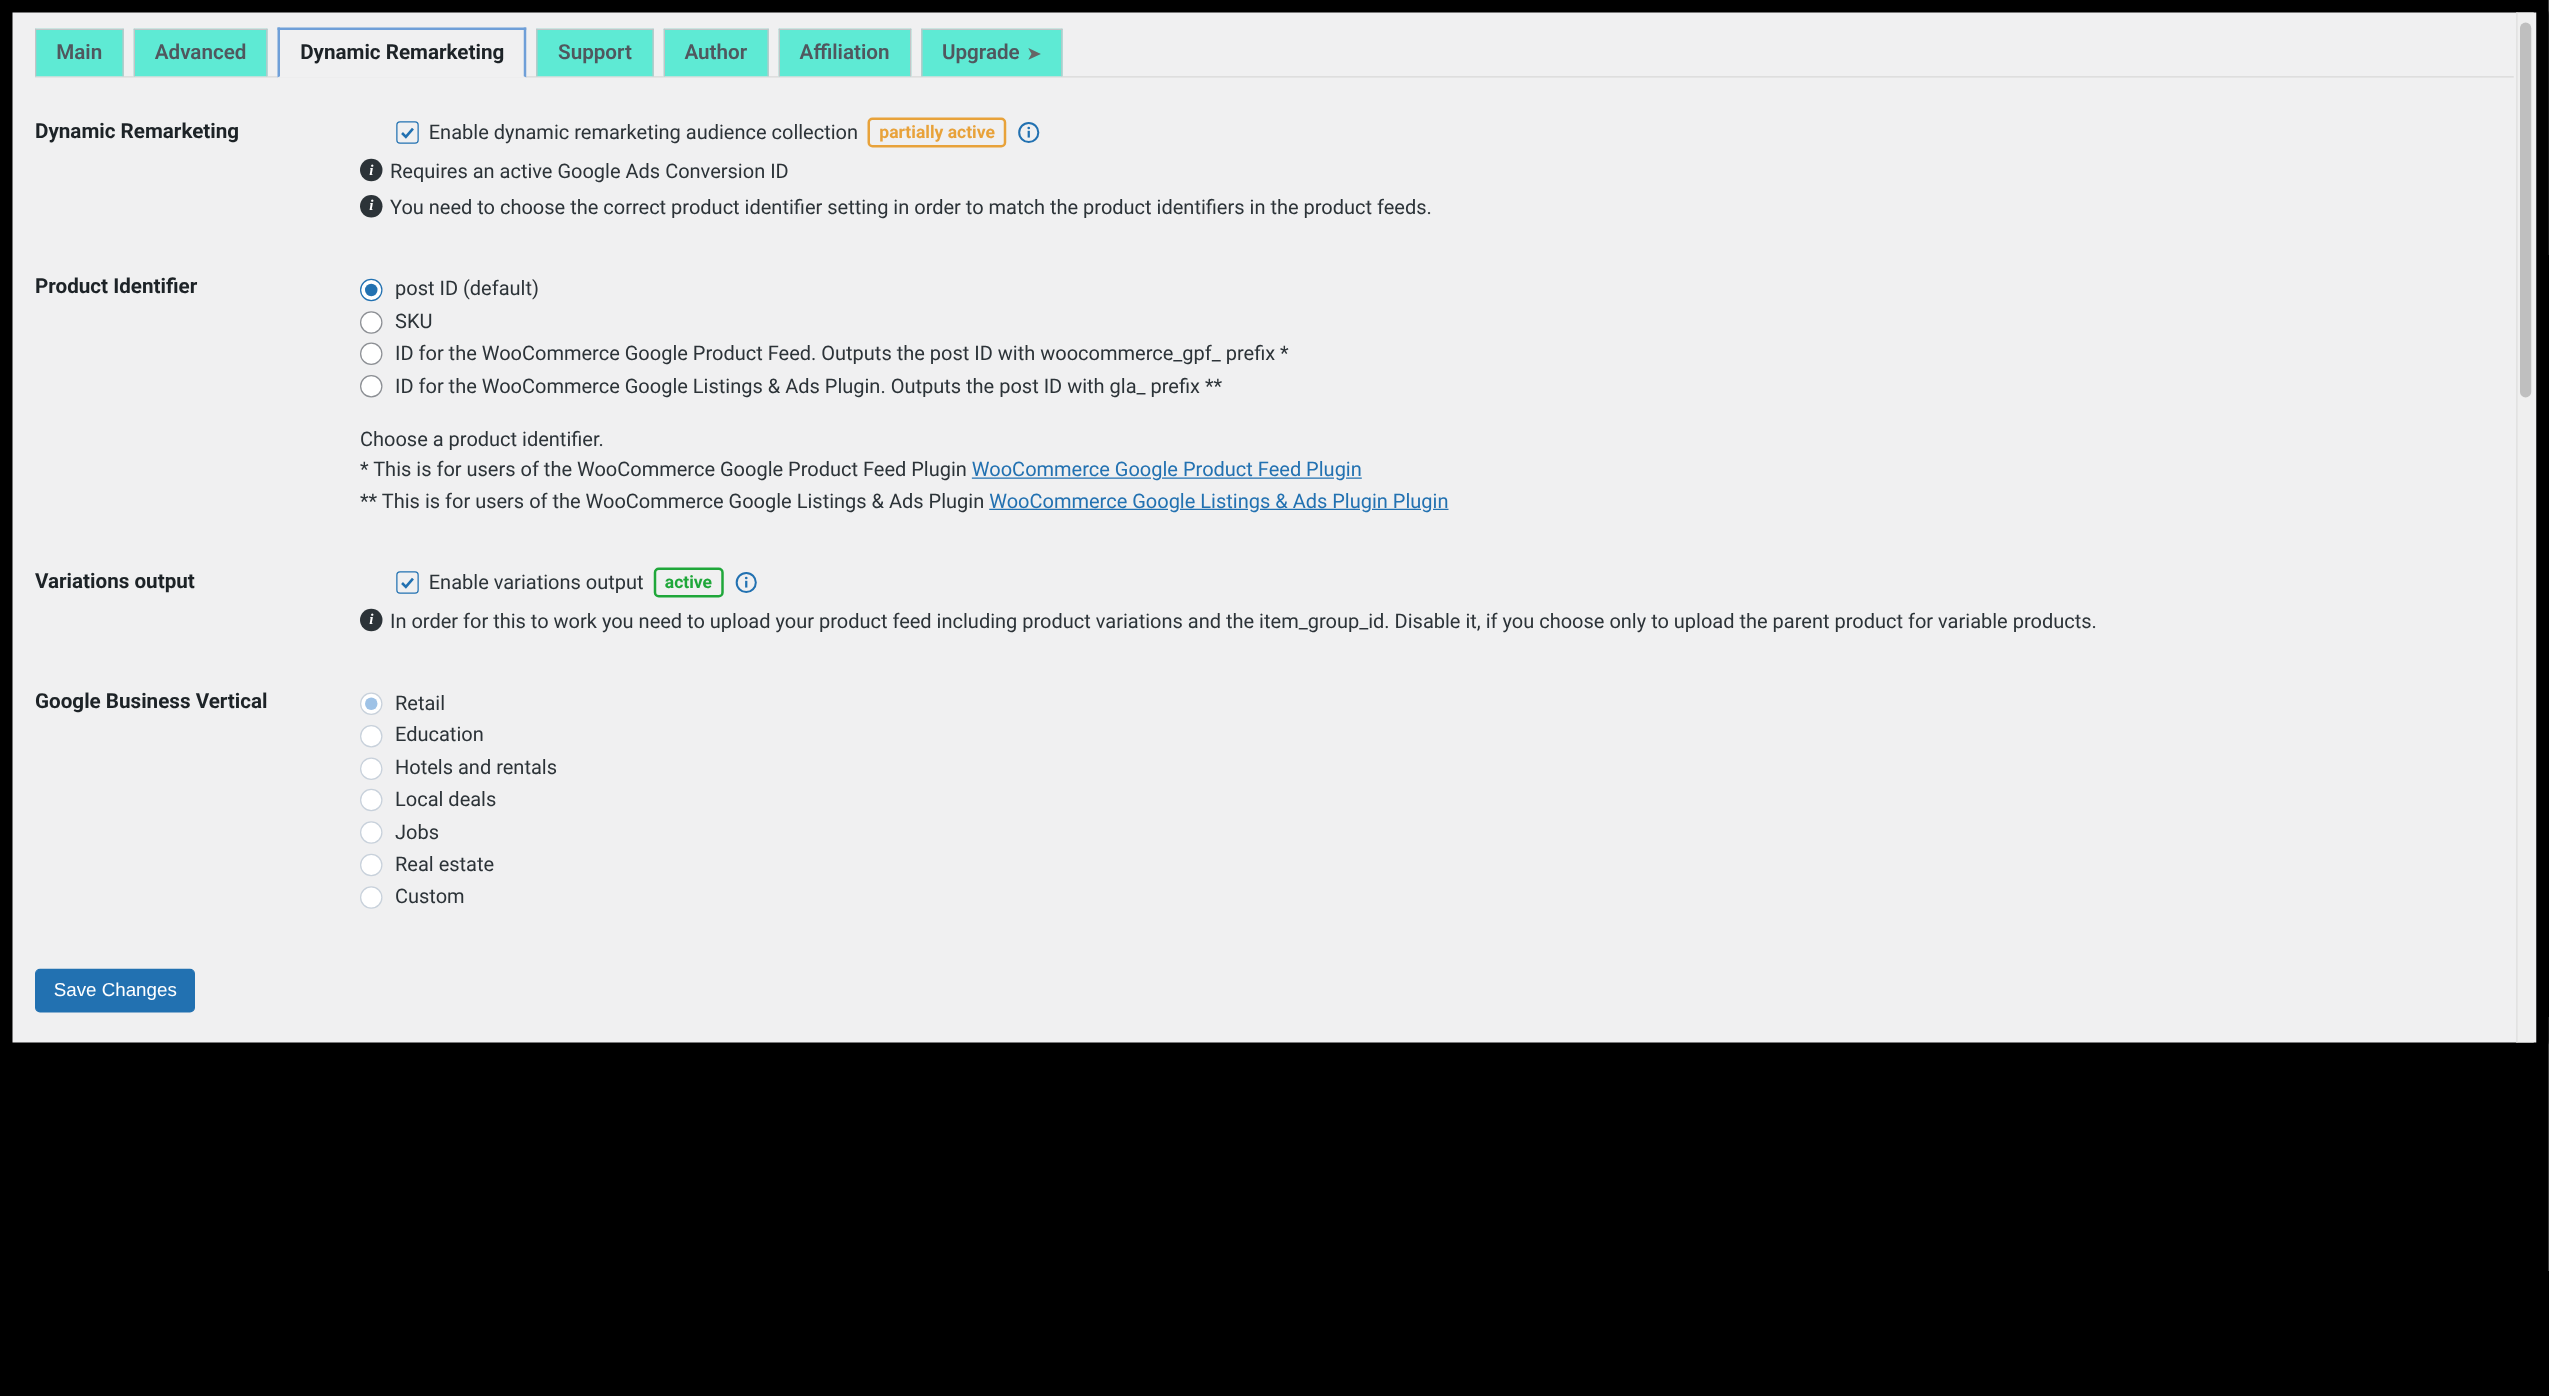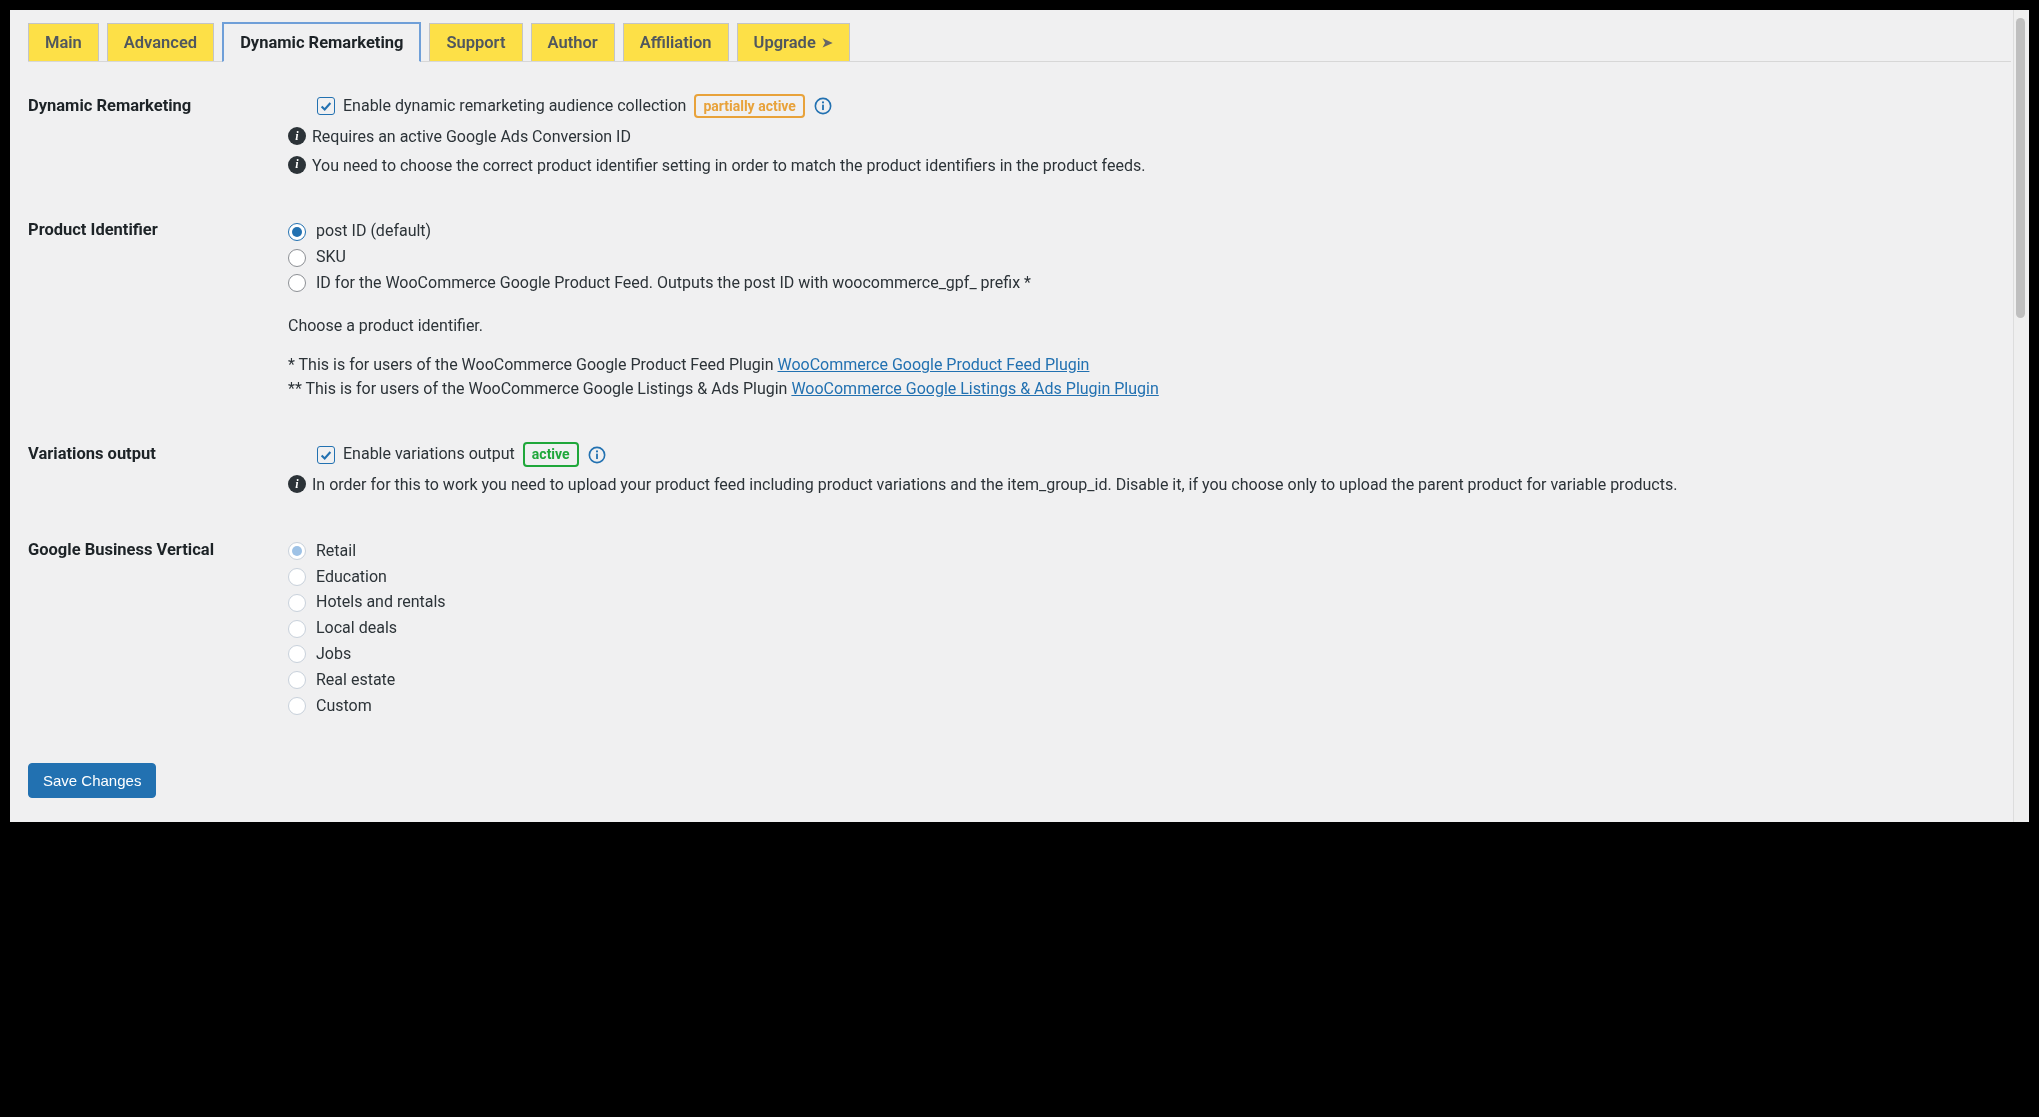--- a/index.html
+++ b/index.html
@@ -22,21 +22,21 @@
     min-height: 780px;
     position: relative;
   }
   .tabs-row {
     display: flex;
     gap: 8px;
     border-bottom: 1px solid #d7d7d7;
     align-items: flex-end;
   }
   .tab {
-    background: #fde047;
+    background: #5eead4;
     color: #50575e;
     padding: 9px 16px;
     font-size: 16.5px;
     font-weight: 600;
     border: 1px solid #c3c4c7;
     border-bottom: none;
     cursor: pointer;
     display: inline-flex;
     align-items: center;
     gap: 6px;
@@ -151,21 +151,21 @@
   }
   .radio.disabled {
     border-color: #c8d1db;
     background: #fff;
   }
   .radio.disabled.checked::after {
     background: #9ec2e6;
   }
   .radio.disabled.checked { border-color: #c8d1db; }
   .help-text { margin-top: 18px; }
-  .footnote { margin-top: 14px; }
+  .footnote { }
   a.link { color: #2271b1; text-decoration: underline; cursor: pointer; }
   .save-btn {
     background: #2271b1;
     color: #fff;
     border: 1px solid #2271b1;
     padding: 8px 14px;
     font-size: 15px;
     border-radius: 4px;
     cursor: pointer;
     margin-top: 18px;
@@ -248,20 +248,24 @@
           <span>post ID (default)</span>
         </div>
         <div class="radio-line">
           <span class="radio"></span>
           <span>SKU</span>
         </div>
         <div class="radio-line">
           <span class="radio"></span>
           <span>ID for the WooCommerce Google Product Feed. Outputs the post ID with woocommerce_gpf_ prefix *</span>
         </div>
+        <div class="radio-line">
+          <span class="radio"></span>
+          <span>ID for the WooCommerce Google Listings &amp; Ads Plugin. Outputs the post ID with gla_ prefix **</span>
+        </div>
         <div class="help-text">Choose a product identifier.</div>
         <div class="footnote">
           <div>
             <span>* This is for users of the WooCommerce Google Product Feed Plugin </span><a class="link">WooCommerce Google Product Feed Plugin</a>
           </div>
           <div>
             <span>** This is for users of the WooCommerce Google Listings &amp; Ads Plugin </span><a class="link">WooCommerce Google Listings &amp; Ads Plugin Plugin</a>
           </div>
         </div>
       </div>

